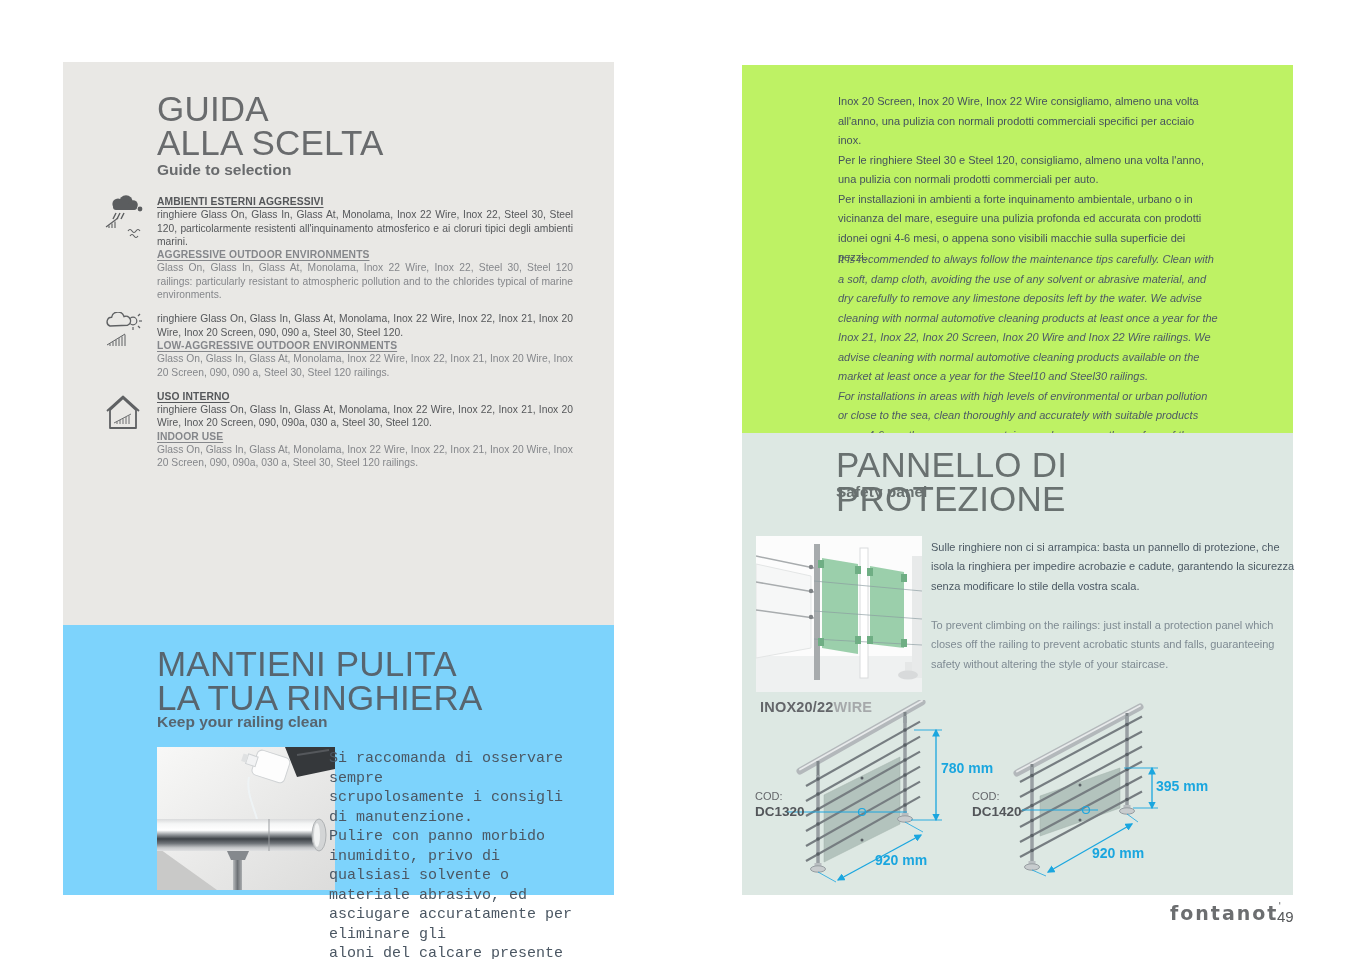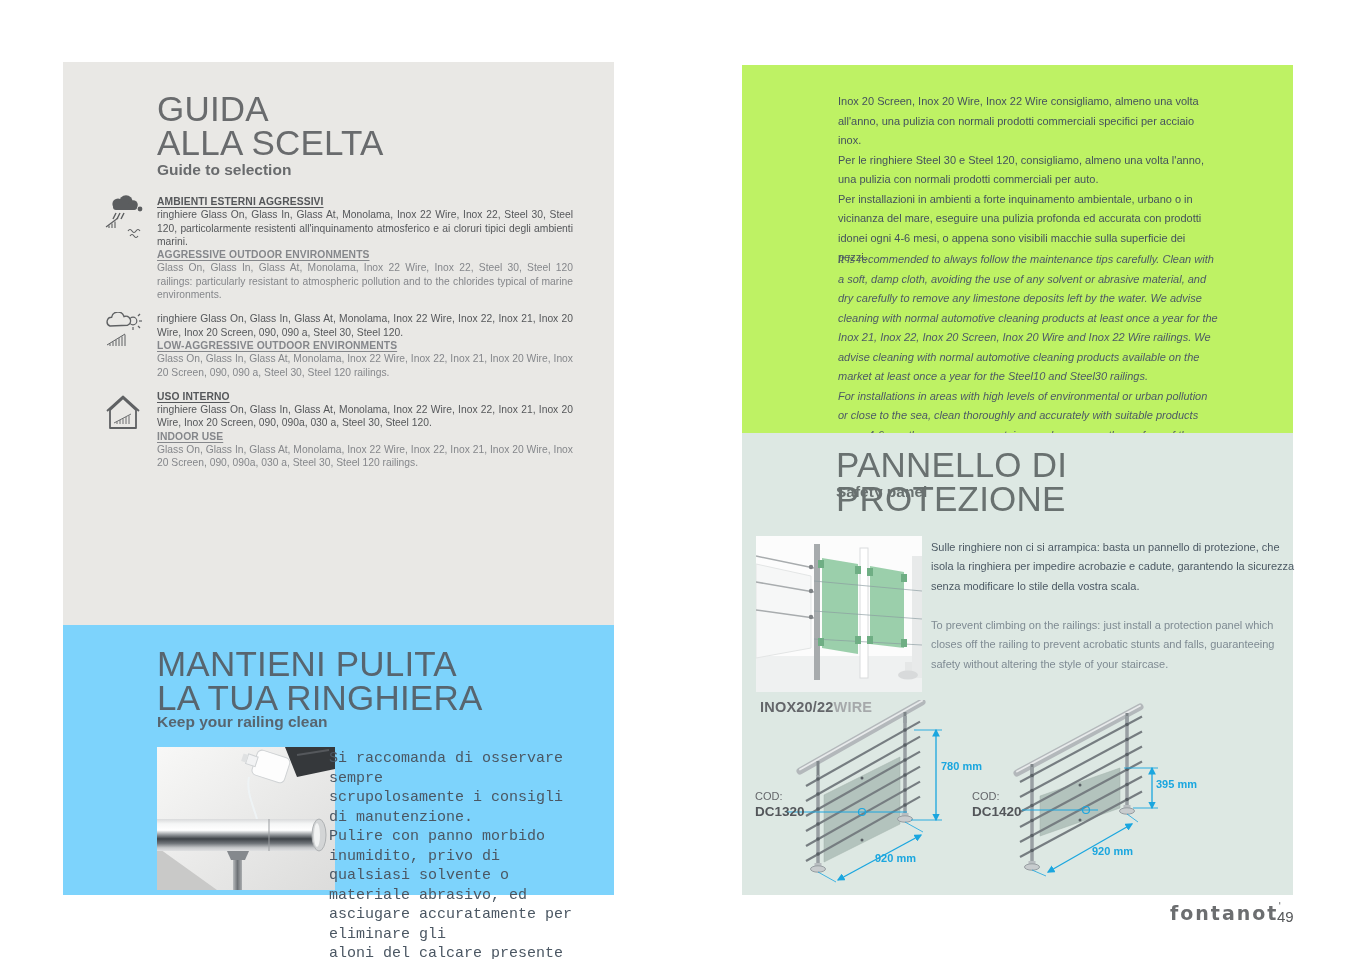--- a/index.html
+++ b/index.html
@@ -46,21 +46,21 @@
   .pbody.en{top:183px;color:#7f8b93;}
 
   .series{position:absolute;left:18px;top:266px;font-size:14.5px;font-weight:bold;letter-spacing:0.2px;}
   .sb{color:#64666a;}
   .sl{color:#a6a9ab;}
 
   .drawing{position:absolute;}
   .d1{left:20px;top:267px;width:220px;height:185px;}
   .d2{left:270px;top:267px;width:200px;height:185px;}
 
-  .dim-label{position:absolute;font-size:11px;font-weight:bold;color:#1aa6df;white-space:nowrap;}
+  .dim-label{position:absolute;font-size:14px;font-weight:bold;color:#1aa6df;white-space:nowrap;}
   .dim780{left:199px;top:327px;}
   .dim920a{left:133px;top:419px;}
   .dim395{left:414px;top:345px;}
   .dim920b{left:350px;top:412px;}
 
   .cod{position:absolute;}
   .c1{left:13px;top:357px;}
   .c2{left:230px;top:357px;}
   .cl{font-size:11px;color:#64666a;}
   .code{font-size:13.5px;font-weight:bold;color:#53565a;margin-top:2px;}

